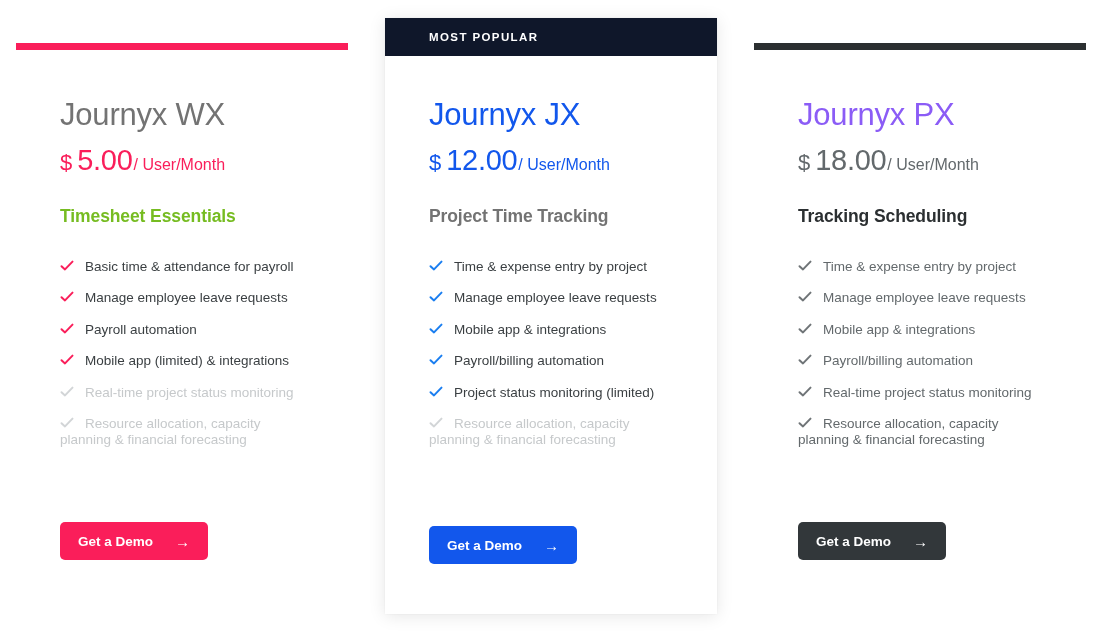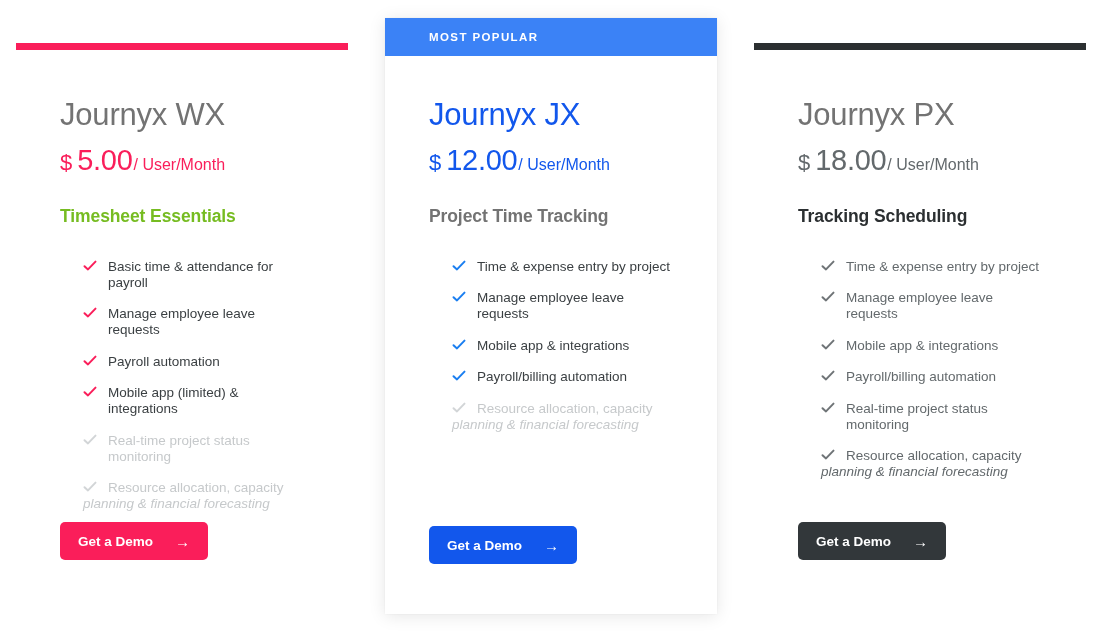--- a/index.html
+++ b/index.html
@@ -48,21 +48,21 @@
   .accent-pink { background: #fa1e5a; }
   .accent-dark { background: #2b2f31; }
 
   
   .banner {
     position: absolute;
     left: 0;
     top: 0;
     width: 332px;
     height: 38px;
-    background: #3b82f6;
+    background: #0f172a;
     display: flex;
     align-items: center;
   }
   .banner-label {
     color: #ffffff;
     font-size: 11.5px;
     font-weight: bold;
     letter-spacing: 1.4px;
     padding-left: 44px;
   }
@@ -118,39 +118,37 @@
     margin-top: 32px;
     list-style: none;
   }
   .feature {
     position: relative;
     font-size: 13.5px;
     line-height: 16px;
     color: #3a3f42;
     margin-bottom: 15.5px;
     padding-left: 25px;
-    margin-left: 23px;
   }
   .feature .tick {
     position: absolute;
     left: 0;
     top: 0;
     width: 14px;
     height: 14px;
     display: block;
   }
   .feature.disabled { color: #c6c9cb; }
   .feature.wrap {
     padding-left: 25px;
     text-indent: 0;
   }
   .feature.wrap .line2 {
     display: block;
     margin-left: -25px;
-    font-style: italic;
   }
 
   
   .cta {
     position: absolute;
     left: 44px;
     top: 522px;
     height: 38px;
     border: none;
     border-radius: 5px;
@@ -291,20 +289,28 @@
             <span class="ftext">Mobile app &amp; integrations</span>
           </li>
           <li class="feature">
             <span class="tick">
               <svg width="14" height="14" viewBox="0 0 14 14">
                   <path d="M1.5 7.2 L5 10.4 L12.5 2.6" stroke="#1a7ef0" stroke-width="2" fill="none" stroke-linecap="round" stroke-linejoin="round"></path>
                 </svg>
             </span>
             <span class="ftext">Payroll/billing automation</span>
           </li>
+          <li class="feature">
+            <span class="tick">
+              <svg width="14" height="14" viewBox="0 0 14 14">
+                  <path d="M1.5 7.2 L5 10.4 L12.5 2.6" stroke="#1a7ef0" stroke-width="2" fill="none" stroke-linecap="round" stroke-linejoin="round"></path>
+                </svg>
+            </span>
+            <span class="ftext">Project status monitoring (limited)</span>
+          </li>
           <li class="feature disabled wrap">
             <span class="tick">
               <svg width="14" height="14" viewBox="0 0 14 14">
                   <path d="M1.5 7.2 L5 10.4 L12.5 2.6" stroke="#d2d5d7" stroke-width="2" fill="none" stroke-linecap="round" stroke-linejoin="round"></path>
                 </svg>
             </span>
             <span>Resource allocation, capacity</span>
             <span class="line2">planning &amp; financial forecasting</span>
           </li>
         </ul>
@@ -313,21 +319,21 @@
     <button class="cta cta-blue">
       <span>Get a Demo</span>
       <span class="arrow">→</span>
     </button>
   </div>
 
   <div class="card card-3">
     <div class="accent-bar accent-dark"></div>
     <div class="card-body">
       <div class="pad">
-        <div class="plan-name" style="color:#737373">Journyx PX</div>
+        <div class="plan-name" style="color:#8b5cf6">Journyx PX</div>
         <div class="price-row">
           <span class="price-currency" style="color:#63696c">$</span>
           <span class="price-amount" style="color:#63696c">18.00</span>
           <span class="price-period" style="color:#63696c">/ User/Month</span>
         </div>
         <div class="plan-tagline" style="color:#2b2f31">Tracking Scheduling</div>
 
         <ul class="features">
           <li class="feature" style="color:#63696c">
             <span class="tick">

